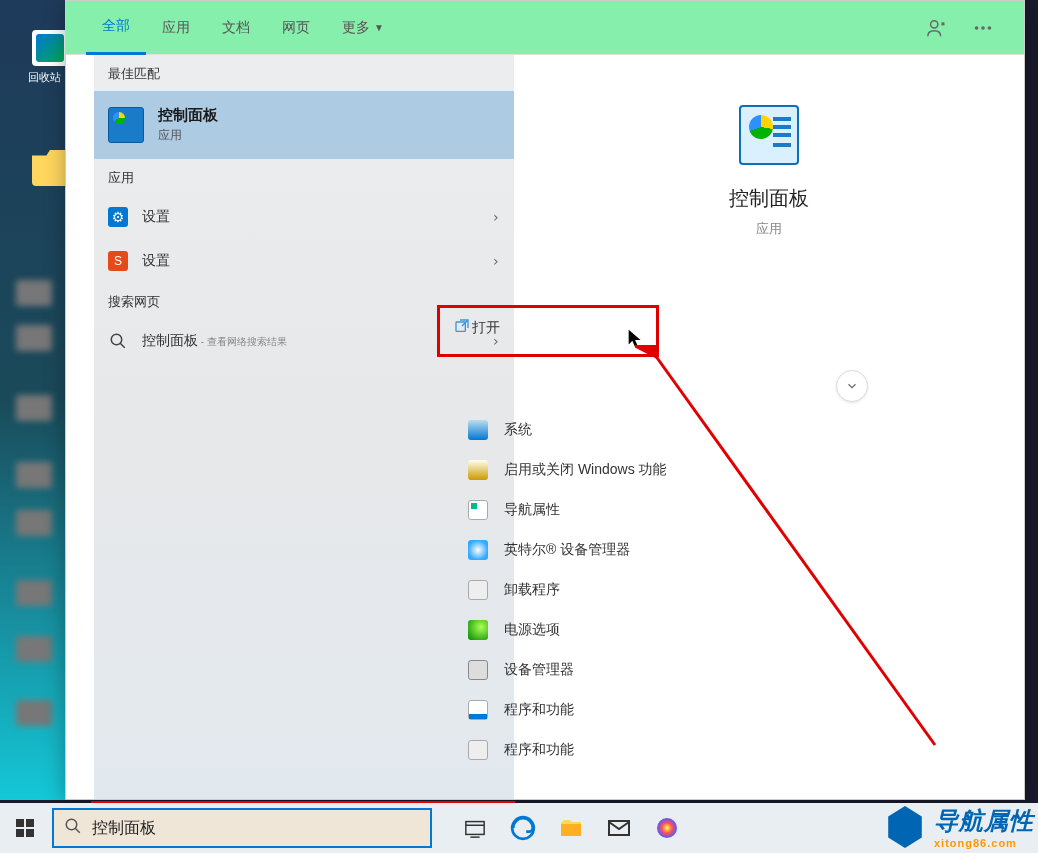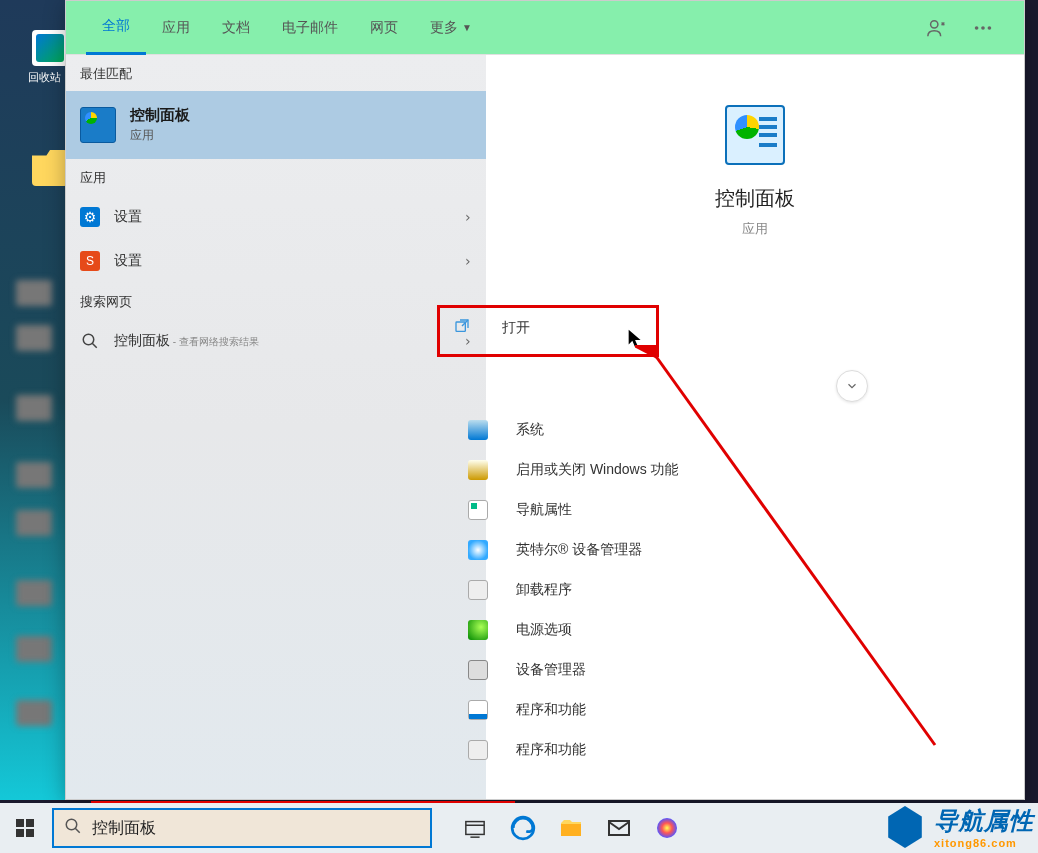--- a/index.html
+++ b/index.html
@@ -16,21 +16,21 @@
 .search-window { position: absolute; left: 65px; top: 0; width: 960px; height: 800px; background: #fff; border: 1px solid #ccc; box-shadow: 0 4px 20px rgba(0,0,0,0.3); }
 
 .tabs-row { height: 54px; display: flex; align-items: center; padding-left: 20px; background:#86efac; border-bottom: 1px solid #e0e0e0; }
 .tab { padding: 0 16px; height: 54px; display: flex; align-items: center; font-size: 14px; color: #555; cursor: pointer; }
 .tab.active { color: #0078d4; border-bottom: 3px solid #0078d4; font-weight:500; }
 .tab .chev { margin-left: 4px; font-size: 10px; }
 .tabs-spacer { flex: 1; }
 .tabs-right { display: flex; align-items: center; gap: 24px; padding-right: 30px; }
 .feedback-icon svg, .more-icon svg { display:block; }
 
-.body-row { display: flex; height: calc(100% - 54px); }
+.body-row { display: flex; height: calc(100% - 54px); margin-left: 28px; }
 .left-pane { width: 420px; background: linear-gradient(180deg, #ecedef, #e7e8ea, #e2e9ee); position: relative; }
 .right-pane { flex: 1; background: #fff; position: relative; }
 
 .section-header { padding: 10px 14px 8px; font-size: 13px; color: #333; font-weight: 400; }
 .best-match { display: flex; align-items: center; height: 68px; padding: 0 14px; background: #adcbe3; }
 .best-icon { width: 36px; height: 36px; background:#1a7cc8; border:1px solid #0a5a9e; border-radius:3px; position:relative; margin-right: 14px; flex-shrink:0; }
 .best-icon::before { content:''; position:absolute; left:4px; top:4px; width:12px; height:12px; background: conic-gradient(#ffd400 0 90deg,#00b300 90deg 240deg,#3090ff 240deg 360deg); border-radius:50%; }
 .best-text { display:flex; flex-direction:column; gap:2px; }
 .best-title { font-size: 15px; font-weight: 600; color:#1a1a1a; }
 .best-sub { font-size: 12px; color: #555; }
@@ -45,27 +45,27 @@
 .search-ic svg { display:block; }
 
 .right-header { padding: 50px 0 10px; text-align: center; }
 .big-icon { width: 60px; height: 60px; margin: 0 auto 20px; border: 2px solid #0b70ba; background: #daf0ff; border-radius: 4px; position: relative; }
 .big-icon::before { content:''; position:absolute; left:8px; top:8px; width:24px; height:24px; background: conic-gradient(#ffd400 0 100deg,#00b300 100deg 250deg,#3090ff 250deg 360deg); border-radius: 50%; }
 .big-icon::after { content:''; position:absolute; right:6px; top:10px; width:18px; height:4px; background:#1a7cc8; box-shadow: 0 8px 0 #1a7cc8, 0 16px 0 #1a7cc8, 0 26px 0 #1a7cc8; }
 .right-title { font-size: 20px; color: #222; margin-bottom: 8px; }
 .right-sub { font-size: 13px; color: #888; }
 
 .open-box { position: absolute; left: 437px; top: 305px; width: 222px; height: 52px; border: 3px solid #e00000; pointer-events: none; }
-.open-action { position: absolute; left: 454px; top: 318px; display: flex; align-items: center; gap: 32px; font-size: 14px; color: #333; cursor: pointer; }
+.open-action { position: absolute; left: 454px; top: 318px; display: flex; align-items: center; gap: 2px; font-size: 14px; color: #333; cursor: pointer; }
 .open-action .oi { color:#3a96dd; font-size:16px; }
 .expand-btn { position:absolute; right: 170px; top: 370px; width: 32px; height: 32px; border: 1px solid #ddd; border-radius: 50%; background:#fff; display:flex; align-items:center; justify-content:center; color:#666; cursor:pointer; box-shadow:0 1px 3px rgba(0,0,0,0.1);}
 
 .recent-section { position:absolute; left: 468px; top: 410px; width: 300px; }
 .recent-title { font-size: 14px; font-weight: 600; color: #222; margin-bottom: 16px; }
-.recent-item { display:flex; align-items:center; height: 40px; gap: 28px; font-size: 14px; color: #333; cursor:pointer; }
+.recent-item { display:flex; align-items:center; height: 40px; gap: 16px; font-size: 14px; color: #333; cursor:pointer; }
 .recent-item .ri { width: 20px; height: 20px; flex-shrink:0; border-radius:3px; }
 .ri-sys { background: linear-gradient(#bde,#0078d4); }
 .ri-feat { background: linear-gradient(#ffe,#c90); }
 .ri-adapt { background: #fff; border:1px solid #aaa; position:relative; }
 .ri-adapt::after { content:''; position:absolute; left:2px; top:2px; width:6px; height:6px; background:#0b8; }
 .ri-intel { background: radial-gradient(circle,#fff,#3af 70%); border-radius:50%; }
 .ri-power { background: radial-gradient(circle at 65% 35%,#af5,#080); border-radius:50%; }
 .ri-uninst { background: #eee; border:1px solid #aaa; }
 .ri-devmgr { background:#ddd; border:1px solid #888; }
 .ri-taskbar { background:#fff; border:1px solid #aaa; position:relative; }
@@ -119,23 +119,20 @@
     <div class="tab active">
         <span>全部</span>
       </div>
     <div class="tab">
         <span>应用</span>
       </div>
     <div class="tab">
         <span>文档</span>
       </div>
     <div class="tab">
-        <span>电子邮件</span>
-      </div>
-    <div class="tab">
         <span>网页</span>
       </div>
     <div class="tab">
         <span>更多</span>
         <span class="chev">▼</span>
       </div>
     <div class="tabs-spacer"></div>
     <div class="tabs-right">
       <div class="feedback-icon">
         <svg width="22" height="22" viewBox="0 0 24 24" fill="none" stroke="#666" stroke-width="1.6">

